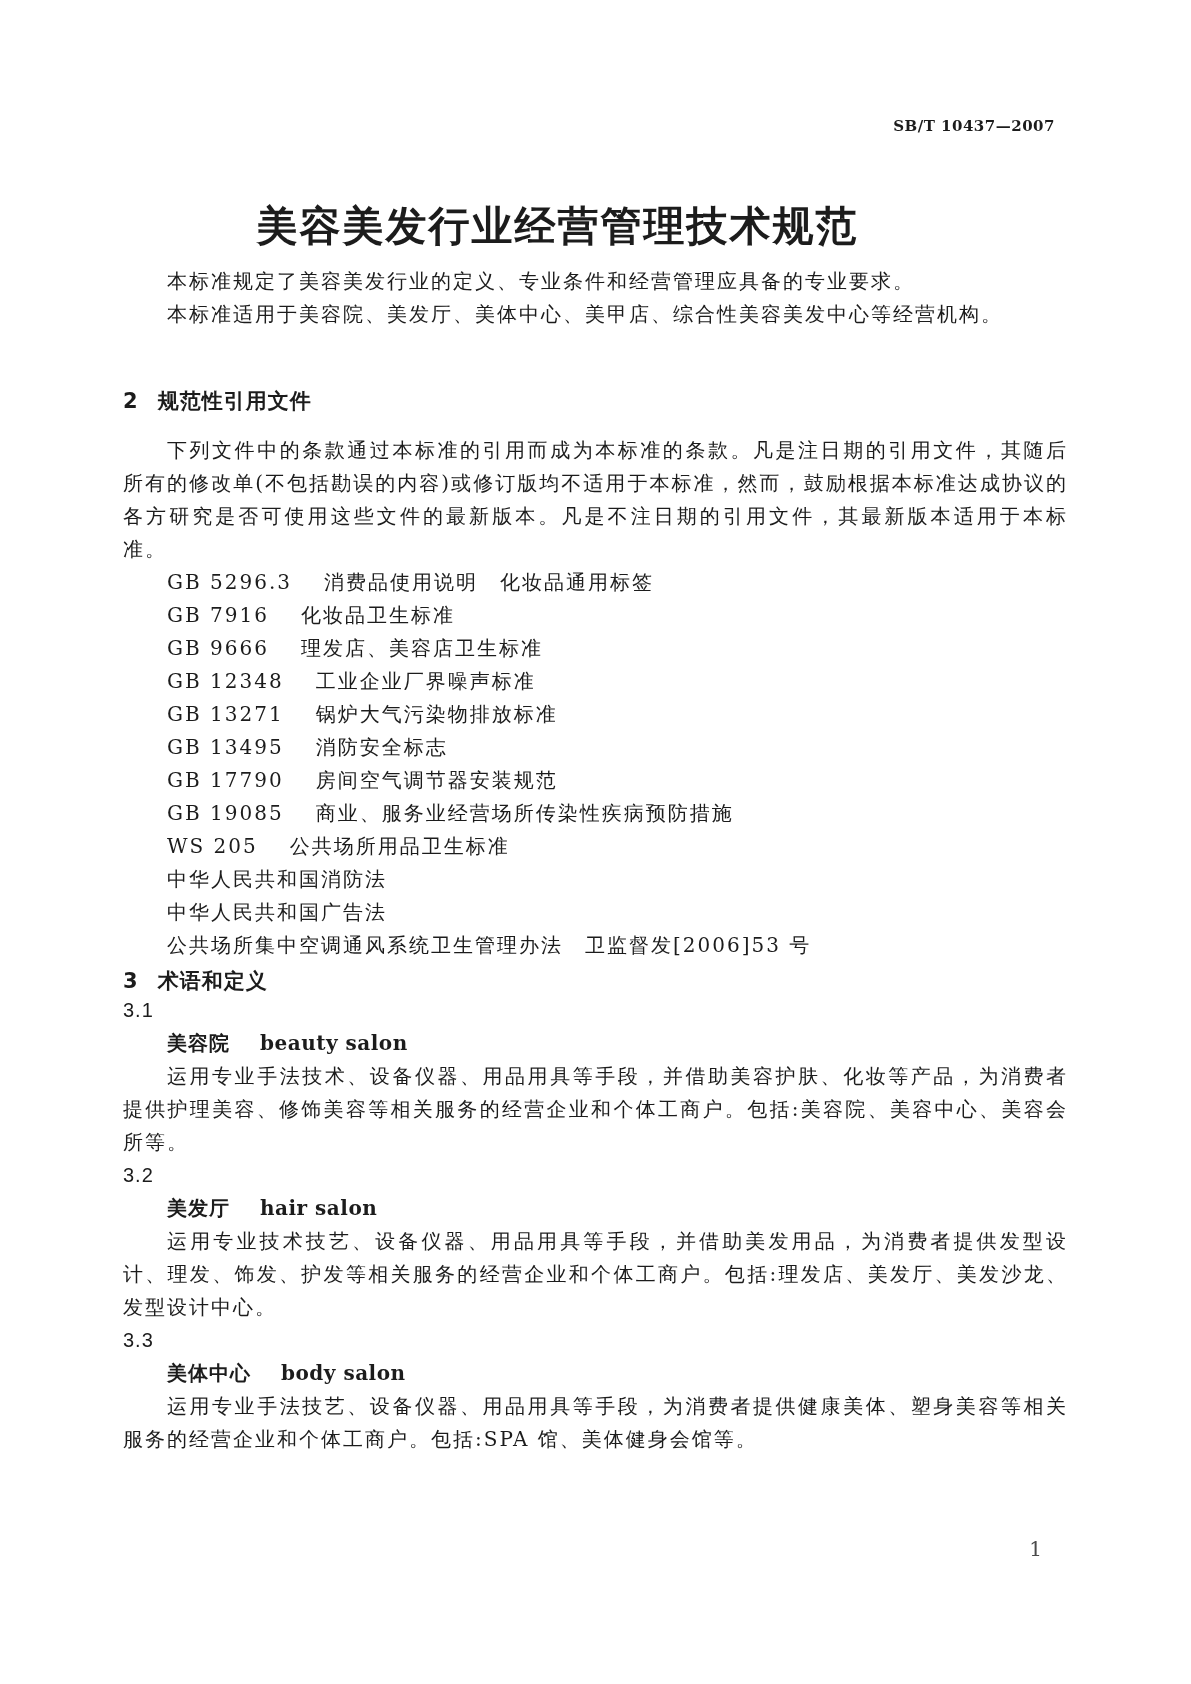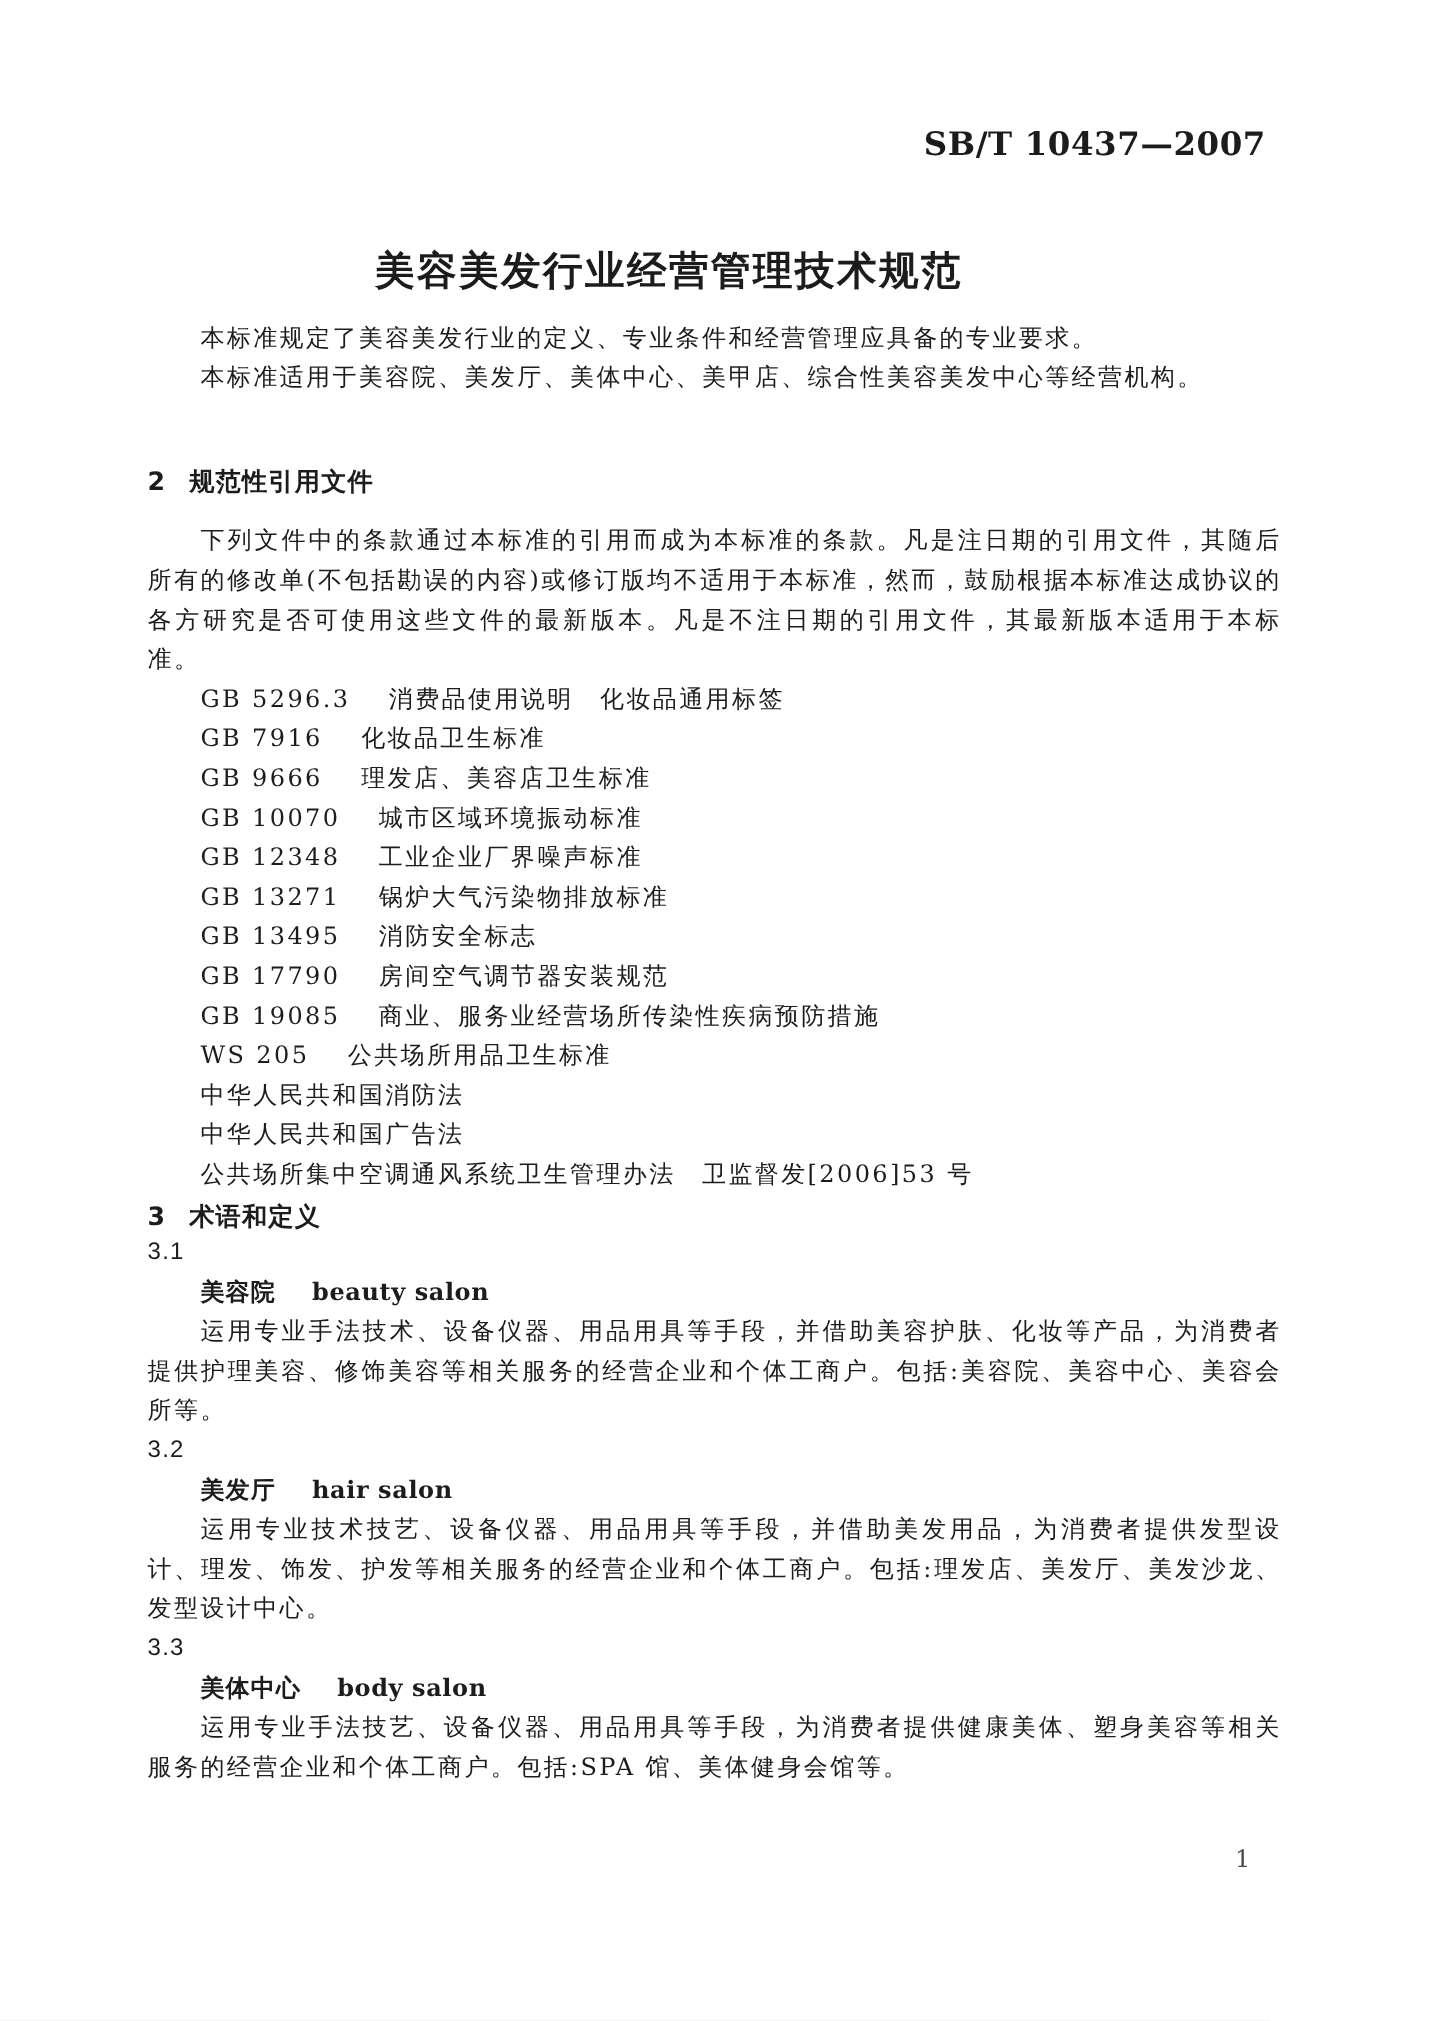--- a/index.html
+++ b/index.html
@@ -6,33 +6,33 @@
   .page {
     position:relative;
     width:1191px; height:1684px;
     margin:0 auto;
     background:#ffffff;
     color:#1c1c1c;
     font-family:"DejaVu Serif", serif;
     overflow:hidden;
   }
   .std-code {
-    position:absolute; top:105px; right:136px;
-    font-size:27px; font-weight:bold; letter-spacing:0.5px;
+    position:absolute; top:117px; right:136px;
+    font-size:15px; font-weight:bold; letter-spacing:0.5px;
     font-family:"DejaVu Serif", serif;
   }
   .content {
     position:absolute; left:123px; top:0; width:945px;
   }
   .doc-title {
     margin:203px 76px 0 0;
     text-align:center;
     font-family:"DejaVu Sans", sans-serif;
     font-weight:bold;
-    font-size:33px; line-height:46px;
+    font-size:41px; line-height:46px;
     letter-spacing:2px;
     white-space:nowrap;
   }
   .sec-h {
     font-family:"DejaVu Sans", sans-serif;
     font-weight:bold;
     font-size:21px; line-height:26px;
     letter-spacing:1px;
   }
   .sec-h .num { margin-right:19px; font-family:"DejaVu Sans", sans-serif; }
@@ -94,21 +94,20 @@
 
     <div class="sec-h h2">
       <span class="num">2</span><span>规范性引用文件</span>
     </div>
     <p class="para intro2">下列文件中的条款通过本标准的引用而成为本标准的条款。凡是注日期的引用文件，其随后所有的修改单(不包括勘误的内容)或修订版均不适用于本标准，然而，鼓励根据本标准达成协议的各方研究是否可使用这些文件的最新版本。凡是不注日期的引用文件，其最新版本适用于本标准。</p>
 
     <ul class="refs">
       <li><span class="ref-code">GB 5296.3</span><span>消费品使用说明　化妆品通用标签</span></li>
       <li><span class="ref-code">GB 7916</span><span>化妆品卫生标准</span></li>
       <li><span class="ref-code">GB 9666</span><span>理发店、美容店卫生标准</span></li>
-      <li><span class="ref-code">GB 10070</span><span>城市区域环境振动标准</span></li>
       <li><span class="ref-code">GB 12348</span><span>工业企业厂界噪声标准</span></li>
       <li><span class="ref-code">GB 13271</span><span>锅炉大气污染物排放标准</span></li>
       <li><span class="ref-code">GB 13495</span><span>消防安全标志</span></li>
       <li><span class="ref-code">GB 17790</span><span>房间空气调节器安装规范</span></li>
       <li><span class="ref-code">GB 19085</span><span>商业、服务业经营场所传染性疾病预防措施</span></li>
       <li><span class="ref-code">WS 205</span><span>公共场所用品卫生标准</span></li>
       <li><span>中华人民共和国消防法</span></li>
       <li><span>中华人民共和国广告法</span></li>
       <li><span>公共场所集中空调通风系统卫生管理办法　卫监督发[2006]53 号</span></li>
     </ul>

